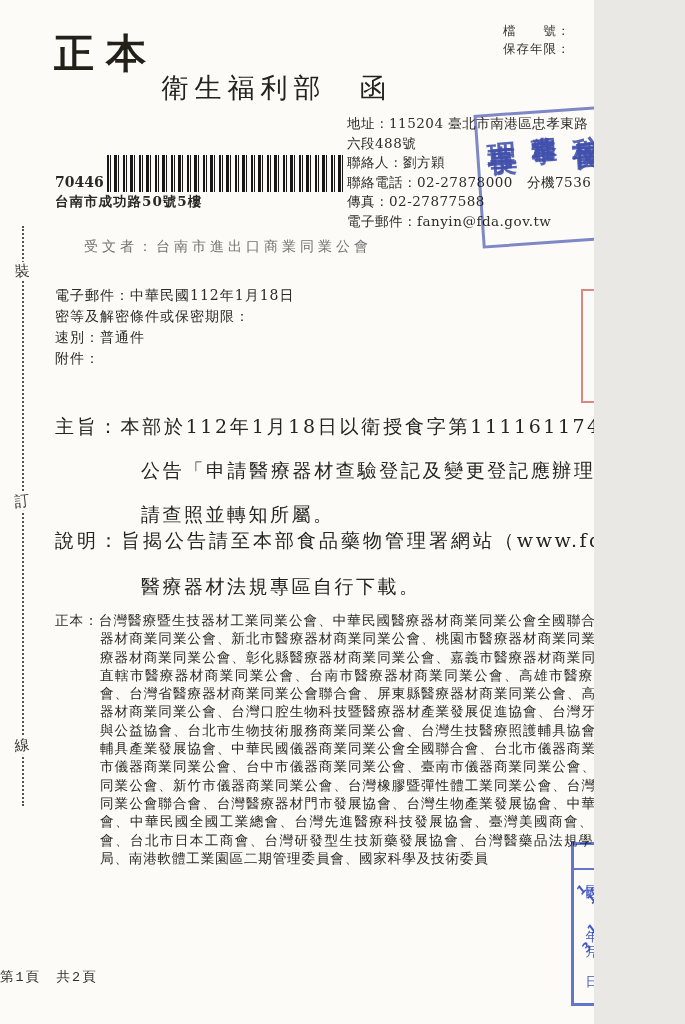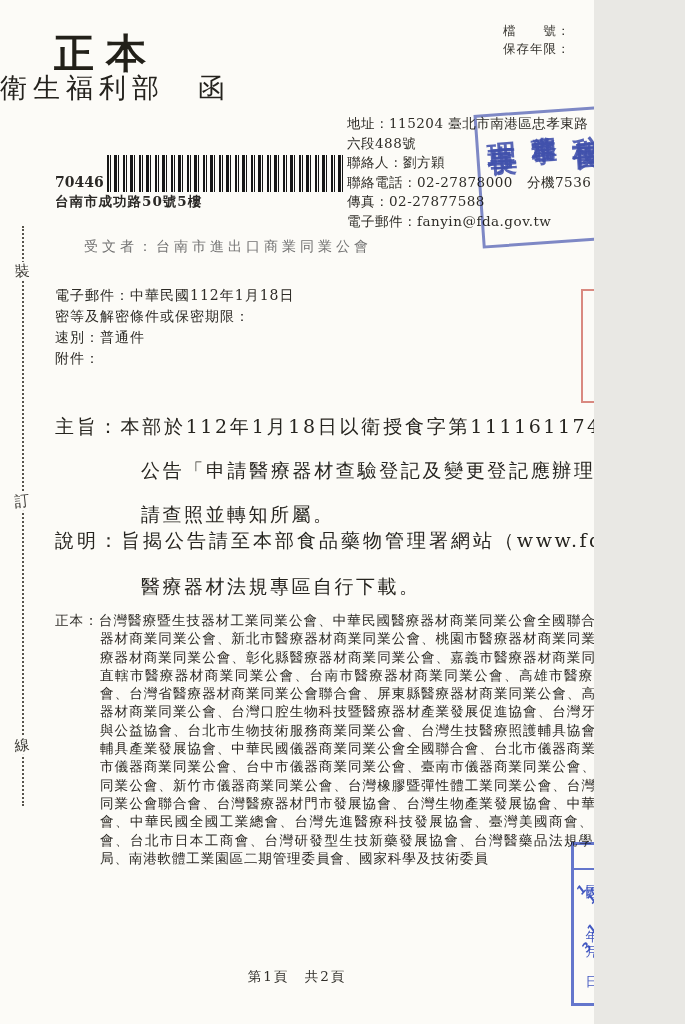--- a/index.html
+++ b/index.html
@@ -11,21 +11,21 @@
   
   .copy-label {
     position:absolute; left:54px; top:26px;
     font-size:40px; font-weight:600; letter-spacing:12px; color:#222019;
   }
   .file-block {
     position:absolute; left:503px; top:22px;
     font-size:12.5px; line-height:17.5px; color:#36342f; letter-spacing:1px;
   }
   .doc-title {
-    position:absolute; left:0; right:40px; top:70px; text-align:left;
+    position:absolute; left:0; right:40px; top:70px; text-align:center;
     font-size:27px; letter-spacing:6px; color:#24221d; font-weight:500;
   }
   .sender-block {
     position:absolute; left:347px; top:114px;
     font-size:13.5px; line-height:19.5px; color:#2e2c27; letter-spacing:0.5px;
   }
   
   .stamp { mix-blend-mode:multiply; }
   .approval-stamp {
     position:absolute; left:478px; top:110px; width:136px; height:134px;
@@ -119,22 +119,22 @@
   .margin-mark {
     position:absolute; left:11px; width:22px; text-align:center;
     font-size:15px; color:#3a3833; background:#fcfbf7;
     transform:rotate(-6deg);
   }
   .mark-zhuang { top:262px; }
   .mark-ding   { top:492px; }
   .mark-xian   { top:736px; }
   
   .page-footer {
-    position:absolute; left:0; right:0; top:968px; text-align:center;
-    font-size:13.5px; letter-spacing:2px; color:#312f2a;
+    position:absolute; left:0; right:0; top:968px; 
+    font-size:13.5px; letter-spacing:2px; color:#312f2a;font-family:Liberation Mono, monospace;
   }
 </style>
 </head>
 <body>
 
 <div class="page">
 
   <div class="copy-label">正本</div>
 
   <div class="file-block">

